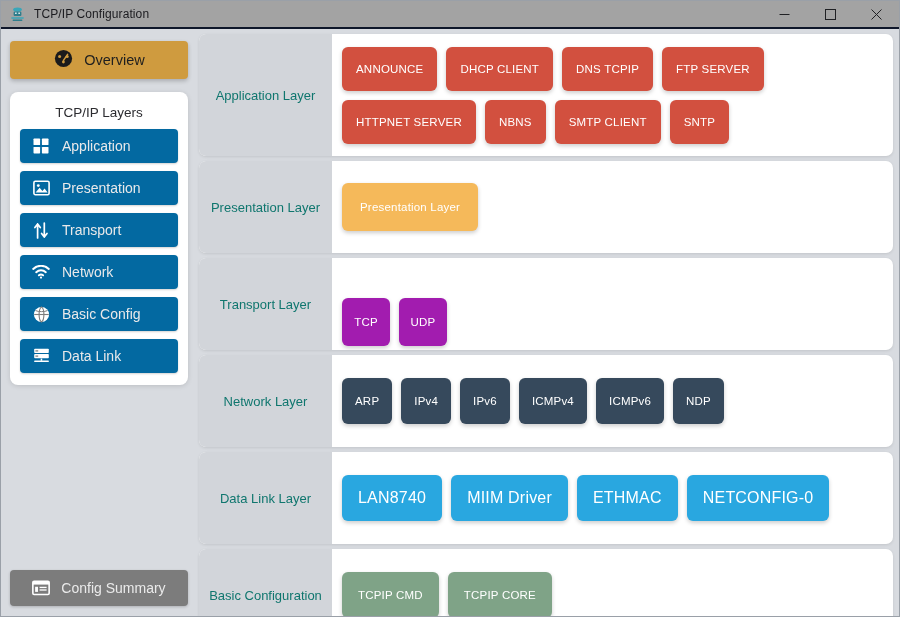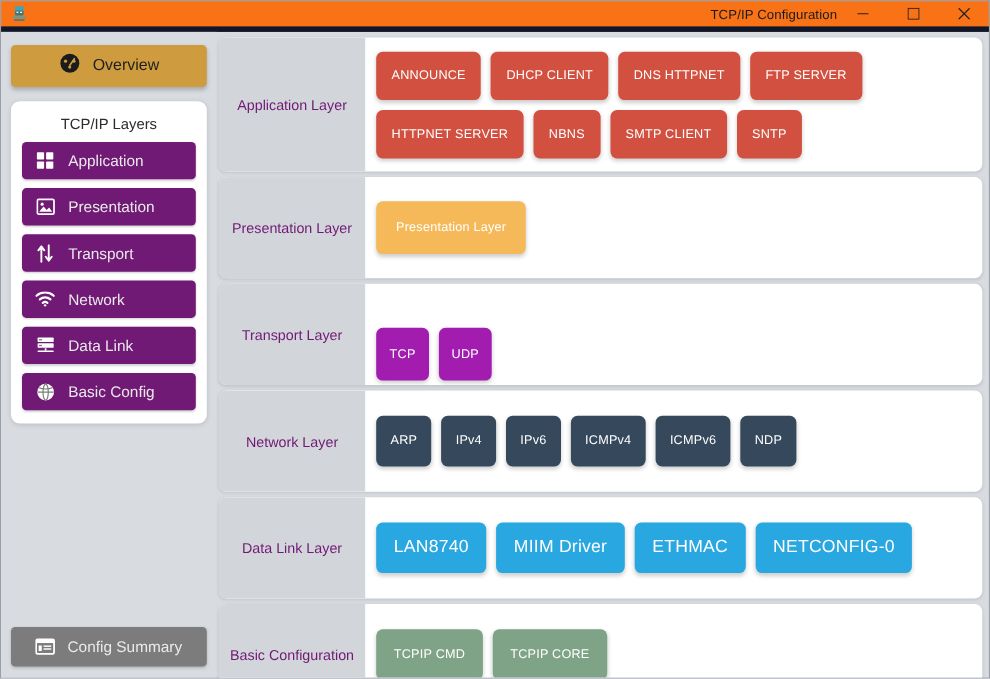--- a/index.html
+++ b/index.html
@@ -19,25 +19,24 @@
     background: #d8dbe0;
     display: flex;
     flex-direction: column;
     border: 1px solid #9aa0a8;
   }
 
   
   .titlebar {
     height: 28px;
     min-height: 28px;
-    background: #f97316;
-    display: flex;
-    align-items: center;
-    border-bottom: 5px solid #0f172a;
-    text-align: right;
+    background: #a3a3a3;
+    display: flex;
+    align-items: center;
+    border-bottom: 2px solid #0f172a;
   }
   .titlebar-icon {
     width: 18px; height: 18px;
     margin-left: 7px; margin-right: 8px;
     flex: 0 0 auto;
     display: flex; align-items: center; justify-content: center;
   }
   .titlebar-title {
     font-size: 12px;
     color: #1b1b1f;
@@ -94,21 +93,21 @@
     box-shadow: 0 1px 5px rgba(0,0,0,0.13);
   }
   .layers-title {
     text-align: center;
     font-size: 13.5px;
     color: #2c2c30;
     padding: 4px 0 9px 0;
   }
   .layer-btn {
     height: 34px;
-    background: #701a75;
+    background: #0369a1;
     border-radius: 4px;
     display: flex;
     align-items: center;
     gap: 12px;
     padding-left: 12px;
     margin-bottom: 8px;
     cursor: pointer;
     box-shadow: 0 1px 2px rgba(0,0,0,0.18);
   }
   .layer-btn:last-child { margin-bottom: 0; }
@@ -161,21 +160,21 @@
   .layer-row.r-basic { height: 92px; }
 
   .row-label {
     width: 133px;
     min-width: 133px;
     background: #d2d5da;
     display: flex;
     align-items: center;
     justify-content: center;
     font-size: 13px;
-    color: #701a75;
+    color: #0f766e;
     text-align: center;
     padding: 0 6px;
   }
 
   .row-content {
     flex: 1 1 auto;
     display: flex;
     flex-wrap: wrap;
     align-content: center;
     align-items: center;
@@ -302,42 +301,42 @@
               <path d="M4.2 7.2 A7.2 7.2 0 0 1 13.8 7.2" stroke="#ffffff" stroke-width="2.0" fill="none" stroke-linecap="round"></path>
               <path d="M6.9 10.3 A3.5 3.5 0 0 1 11.1 10.3" stroke="#ffffff" stroke-width="2.0" fill="none" stroke-linecap="round"></path>
               <circle cx="9" cy="12.6" r="1.1" fill="#ffffff"></circle>
             </svg>
           </span>
           <span class="lbl">Network</span>
         </div>
 
         <div class="layer-btn">
           <span class="ico">
+            <svg width="17" height="17" viewBox="0 0 17 17">
+              <circle cx="8.5" cy="8.5" r="7.6" fill="#ffffff"></circle>
+              <path d="M8.5 0.9 C5.3 3.3 5.3 13.7 8.5 16.1 C11.7 13.7 11.7 3.3 8.5 0.9 Z" fill="none" stroke="#7c7c7c" stroke-width="1.1"></path>
+              <line x1="1.2" y1="8.5" x2="15.8" y2="8.5" stroke="#7c7c7c" stroke-width="1.1"></line>
+              <path d="M2.6 4.6 C5.4 6.0 11.6 6.0 14.4 4.6" stroke="#7c7c7c" stroke-width="1.0" fill="none"></path>
+            </svg>
+          </span>
+          <span class="lbl">Basic Config</span>
+        </div>
+
+        <div class="layer-btn">
+          <span class="ico">
             <svg width="17" height="16" viewBox="0 0 17 16">
               <rect x="1.2" y="0.8" width="14.6" height="4.2" rx="0.8" fill="#ffffff"></rect>
               <rect x="1.2" y="6.0" width="14.6" height="4.2" rx="0.8" fill="#ffffff"></rect>
               <rect x="2.4" y="2.3" width="2.8" height="1.2" fill="#7c7c7c"></rect>
               <rect x="2.4" y="7.5" width="2.8" height="1.2" fill="#7c7c7c"></rect>
               <rect x="7.7" y="10.6" width="1.5" height="2.2" fill="#ffffff"></rect>
               <rect x="1.2" y="12.6" width="14.6" height="1.5" rx="0.5" fill="#ffffff"></rect>
             </svg>
           </span>
           <span class="lbl">Data Link</span>
-        </div>
-
-        <div class="layer-btn">
-          <span class="ico">
-            <svg width="17" height="17" viewBox="0 0 17 17">
-              <circle cx="8.5" cy="8.5" r="7.6" fill="#ffffff"></circle>
-              <path d="M8.5 0.9 C5.3 3.3 5.3 13.7 8.5 16.1 C11.7 13.7 11.7 3.3 8.5 0.9 Z" fill="none" stroke="#7c7c7c" stroke-width="1.1"></path>
-              <line x1="1.2" y1="8.5" x2="15.8" y2="8.5" stroke="#7c7c7c" stroke-width="1.1"></line>
-              <path d="M2.6 4.6 C5.4 6.0 11.6 6.0 14.4 4.6" stroke="#7c7c7c" stroke-width="1.0" fill="none"></path>
-            </svg>
-          </span>
-          <span class="lbl">Basic Config</span>
         </div>
       </div>
 
       <div class="sidebar-spacer"></div>
 
       <div class="summary-btn">
         <span class="ico">
           <svg width="19" height="16" viewBox="0 0 19 16">
             <rect x="0.9" y="1.0" width="17.2" height="13.8" rx="1.3" fill="none" stroke="#ffffff" stroke-width="1.7"></rect>
             <rect x="0.9" y="1.0" width="17.2" height="3.4" fill="#ffffff"></rect>
@@ -350,21 +349,21 @@
       </div>
     </div>
 
     <div class="main">
 
       <div class="layer-row r-app">
         <div class="row-label">Application Layer</div>
         <div class="row-content">
           <div class="chip c-app">ANNOUNCE</div>
           <div class="chip c-app">DHCP CLIENT</div>
-          <div class="chip c-app">DNS HTTPNET</div>
+          <div class="chip c-app">DNS TCPIP</div>
           <div class="chip c-app">FTP SERVER</div>
           <div class="chip c-app">HTTPNET SERVER</div>
           <div class="chip c-app">NBNS</div>
           <div class="chip c-app">SMTP CLIENT</div>
           <div class="chip c-app">SNTP</div>
         </div>
       </div>
 
       <div class="layer-row r-pres">
         <div class="row-label">Presentation Layer</div>

